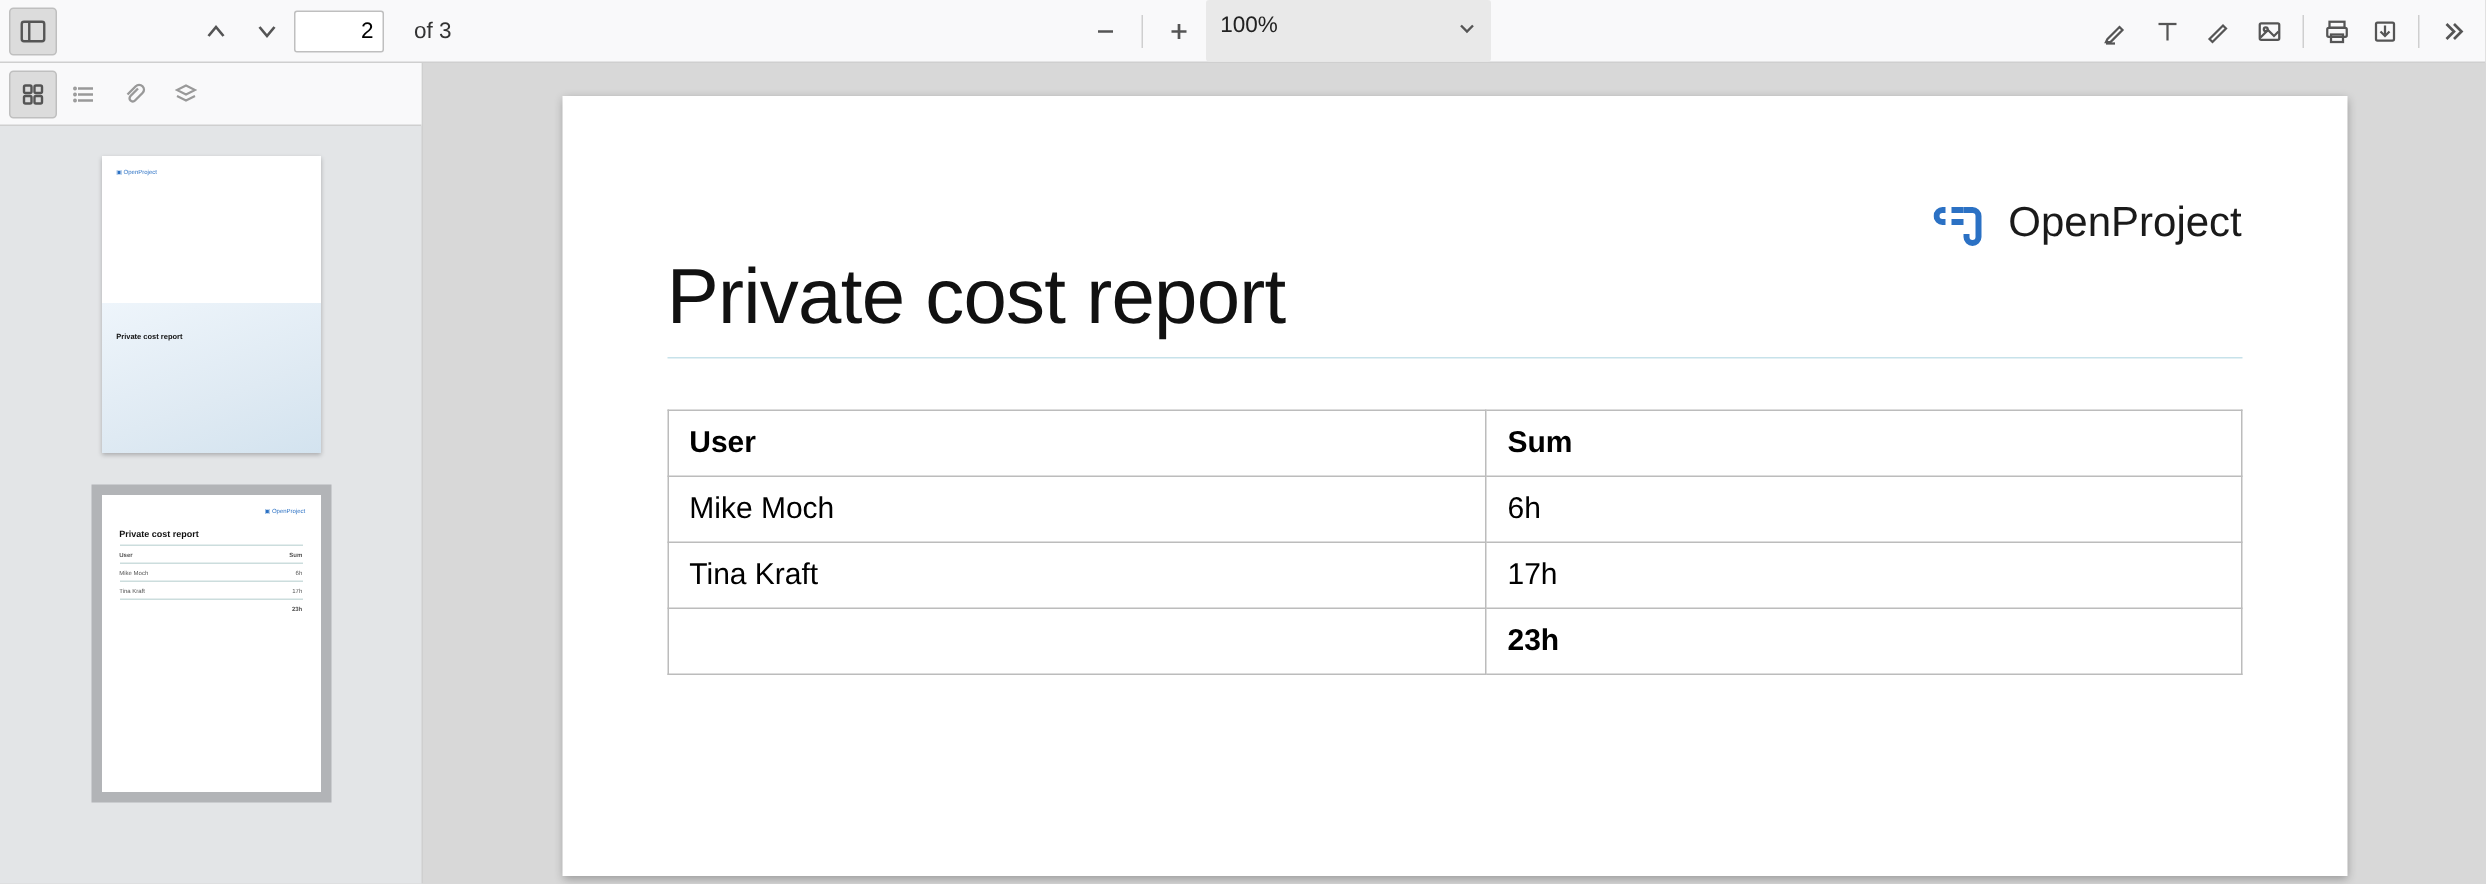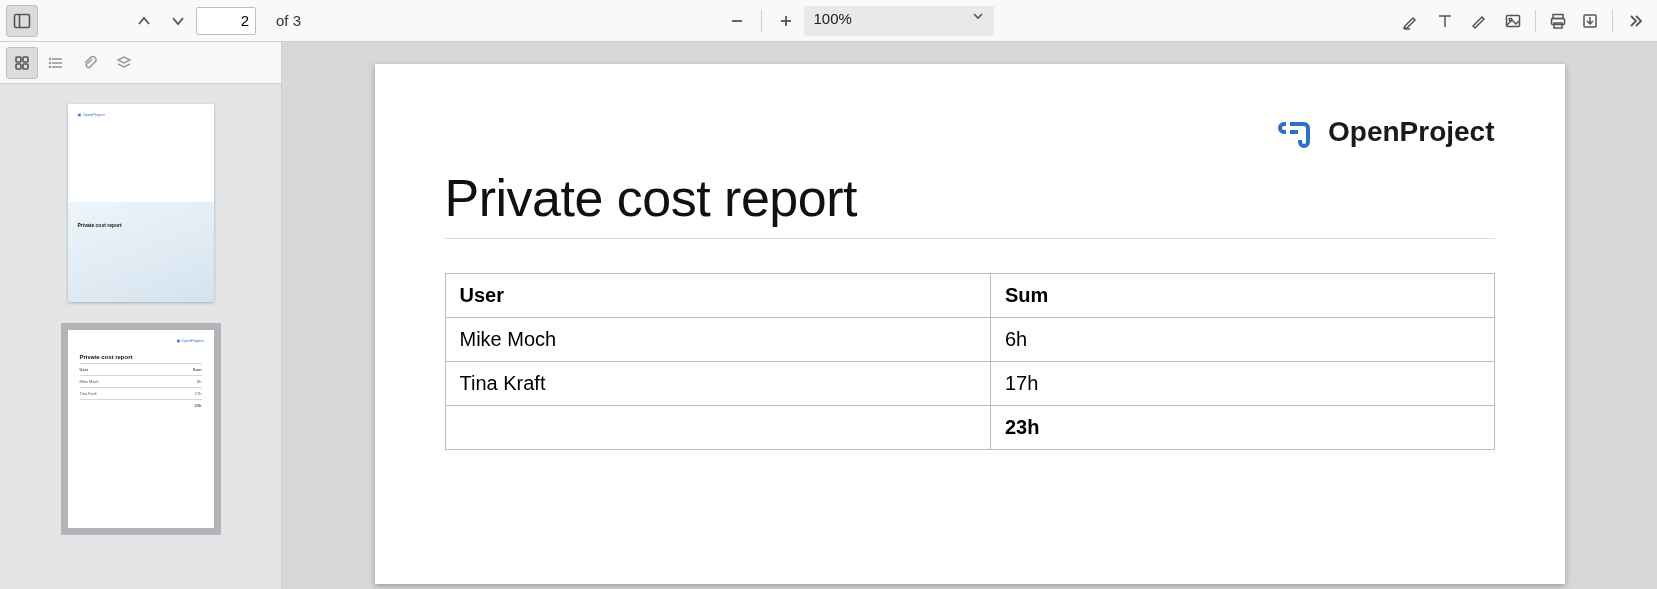--- a/index.html
+++ b/index.html
@@ -30,23 +30,23 @@
     width: 60px; height: 28px;
     text-align: right;
     padding: 0 6px;
     border: 1px solid #bfbfbf;
     border-radius: 2px;
     font-size: 15px;
     background: #fff;
   }
   .page-of { margin: 0 18px; color: #333; }
   .zoom-select {
-    display: flex; align-items: flex-start; justify-content: space-between;
-    width: 190px; height: 30px;
-    padding: 4px 10px;
+    display: flex; align-items: flex-end; justify-content: space-between;
+    width: 190px; height: 41px;
+    padding: 16px 10px;
     background: #e9e9e9;
     border-radius: 2px;
     cursor: pointer;
     font-size: 15px;
   }
   .spacer { flex: 1; }
 
   svg { pointer-events: none; }
 
   
@@ -114,24 +114,24 @@
   }
   .page {
     width: 1190px;
     min-height: 520px;
     background: #fff;
     box-shadow: 0 2px 6px rgba(0,0,0,.3);
     padding: 58px 70px;
     position: relative;
   }
   .brand {
-    position: absolute; top: 52px; right: 70px;
+    position: absolute; top: 68px; right: 70px;
     display: flex; align-items: center; gap: 10px;
     color: #1a1a1a;
-    font-size: 28px; font-weight: 700;
+    font-size: 28px; font-weight: 400;
   }
   .brand svg { width: 40px; height: 32px; }
   .report-title {
     font-size: 52px; font-weight: 400; color: #111;
     margin-top: 46px;
     letter-spacing: -0.5px;
   }
   .title-rule { height:1px; background:#c7e2ea; margin-top: 10px; }
 
   table.report {

